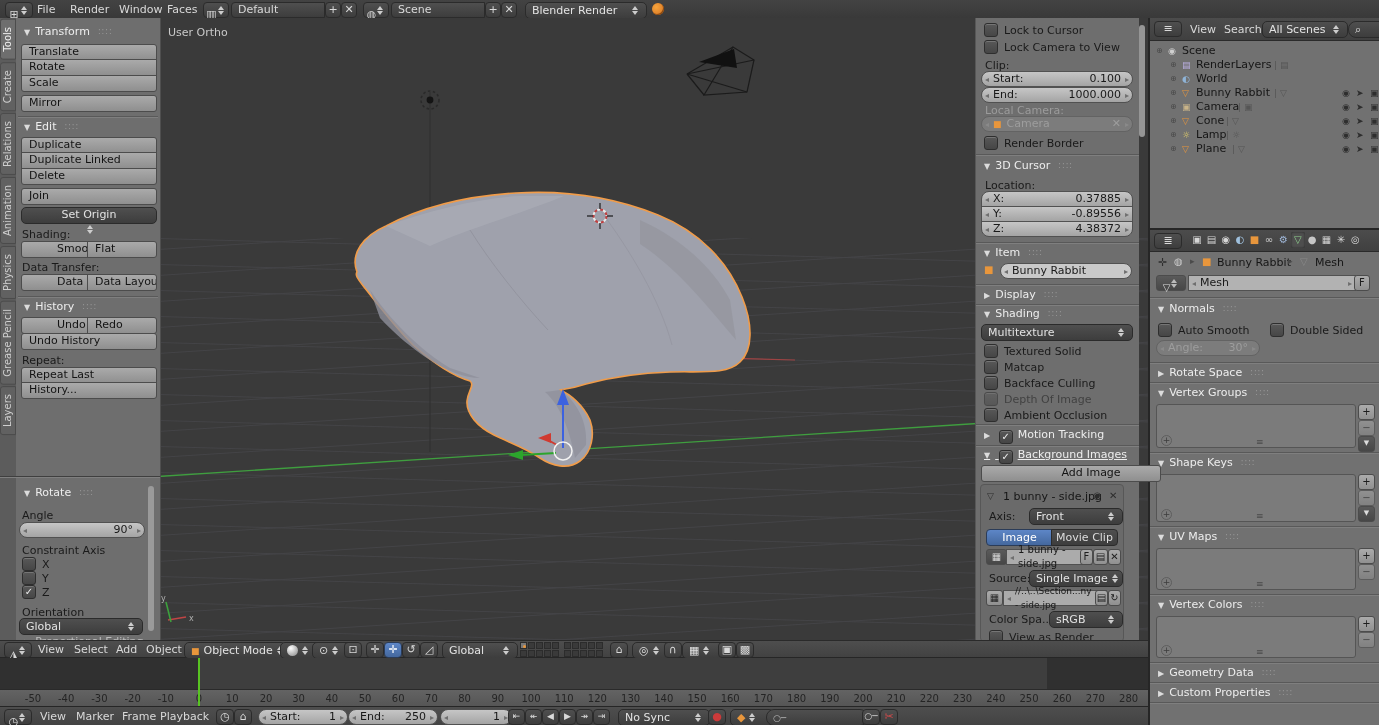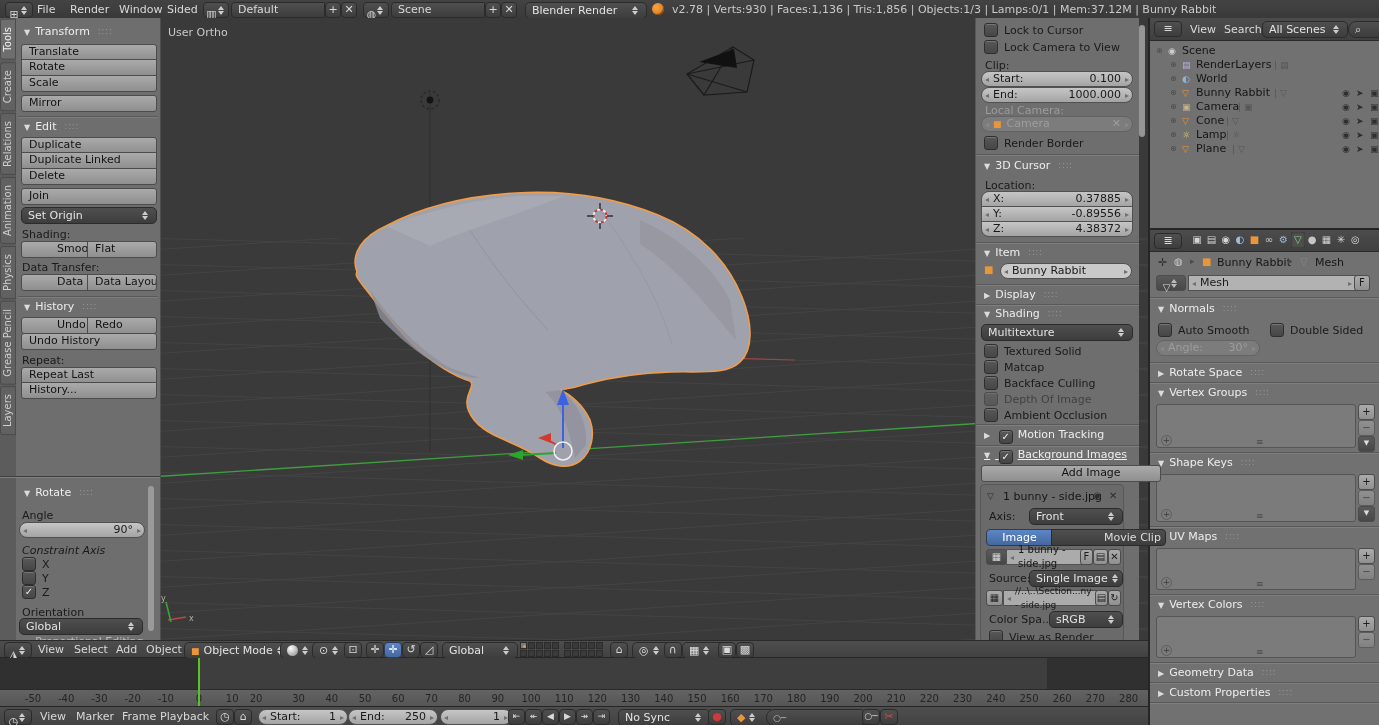--- a/index.html
+++ b/index.html
@@ -70,39 +70,38 @@
 </style>
 </head>
 <body>
 <div id="root">
 
 <div class="abs" style="left:0;top:0;width:1379px;height:18px;background:linear-gradient(#434343,#393939);border-bottom:1px solid #242424;">
   <div class="hdrbtn" style="left:5px;top:2px;width:26px;">⊞<span class="ud" style="margin-left:2px;"><i class="u"></i><i class="d"></i></span></div>
   <span class="menu" style="left:37px;top:3px;">File</span>
   <span class="menu" style="left:70px;top:3px;">Render</span>
   <span class="menu" style="left:119px;top:3px;">Window</span>
-  <span class="menu" style="left:167px;top:3px;">Sided</span>
+  <span class="menu" style="left:167px;top:3px;">Faces</span>
   <div class="hdrbtn" style="left:203px;top:2px;width:24px;">▥<span class="ud" style="margin-left:1px;"><i class="u"></i><i class="d"></i></span></div>
   <div class="hdrbtn" style="left:231px;top:2px;width:80px;text-align:left;padding:0 6px;border-radius:4px 0 0 4px;">Default</div>
   <div class="hdrbtn" style="left:325px;top:2px;width:14px;">+</div>
   <div class="hdrbtn" style="left:341px;top:2px;width:14px;">✕</div>
   <div class="hdrbtn" style="left:363px;top:2px;width:24px;">◍<span class="ud" style="margin-left:1px;"><i class="u"></i><i class="d"></i></span></div>
   <div class="hdrbtn" style="left:391px;top:2px;width:80px;text-align:left;padding:0 6px;border-radius:4px 0 0 4px;">Scene</div>
   <div class="hdrbtn" style="left:485px;top:2px;width:14px;">+</div>
   <div class="hdrbtn" style="left:501px;top:2px;width:14px;">✕</div>
   <div class="dd" style="left:525px;top:2px;width:108px;">
     <span>Blender Render</span>
     <span class="gap"></span>
         <span class="ud">
           <i class="u"></i>
           <i class="d"></i>
         </span>
   </div>
   <span class="abs" style="left:652px;top:3px;width:12px;height:12px;border-radius:50%;background:radial-gradient(circle at 35% 35%,#f7a43c,#d07022);box-shadow:inset -1px -1px 0 #8a4a12;"></span>
-  <span class="menu" style="left:672px;top:3px;color:#c9c9c9;">v2.78 | Verts:930 | Faces:1,136 | Tris:1,856 | Objects:1/3 | Lamps:0/1 | Mem:37.12M | Bunny Rabbit</span>
 </div>
 
 <div class="abs" style="left:0;top:18px;width:1148px;height:622px;background:#3a3a3a;overflow:hidden;z-index:1;">
   <svg width="1148" height="622" style="position:absolute;left:0;top:0;">
     <defs>
           <clipPath id="gclip">
             <rect x="150" y="238" width="1000" height="404"></rect>
           </clipPath>
         </defs>
     <g transform="translate(0,-18)">
@@ -234,21 +233,21 @@
   <div class="lb stackT" style="left:21px;top:26px;width:120px;">Translate</div>
   <div class="lb stackM" style="left:21px;top:42px;width:120px;">Rotate</div>
   <div class="lb stackB" style="left:21px;top:58px;width:120px;">Scale</div>
   <div class="lb" style="left:21px;top:77px;width:120px;">Mirror</div>
   <div class="sep" style="top:98px;left:18px;right:2px;"></div>
   <div class="ph dots" style="left:24px;top:102px;">Edit</div>
   <div class="lb stackT" style="left:21px;top:119px;width:120px;">Duplicate</div>
   <div class="lb stackM" style="left:21px;top:135px;width:120px;">Duplicate Linked</div>
   <div class="lb stackB" style="left:21px;top:151px;width:120px;">Delete</div>
   <div class="lb" style="left:21px;top:170px;width:120px;">Join</div>
-  <div class="dd" style="left:21px;top:189px;width:122px;">
+  <div class="dd" style="left:21px;top:189px;width:122px;flex-direction:column;">
     <span>Set Origin</span>
     <span class="gap"></span>
         <span class="ud">
           <i class="u"></i>
           <i class="d"></i>
         </span>
   </div>
   <div class="lab" style="left:22px;top:210px;">Shading:</div>
   <div class="lb grpL" style="left:21px;top:223px;width:52px;">Smooth</div>
   <div class="lb grpR" style="left:87px;top:223px;width:54px;">Flat</div>
@@ -263,21 +262,21 @@
   <div class="lab" style="left:22px;top:336px;">Repeat:</div>
   <div class="lb stackT" style="left:21px;top:349px;width:120px;">Repeat Last</div>
   <div class="lb stackB" style="left:21px;top:365px;width:120px;">History...</div>
   <div class="sep" style="top:458px;left:0;right:0;border-top-color:#3f3f3f;"></div>
   <div class="ph dots" style="left:24px;top:468px;">Rotate</div>
   <div class="lab" style="left:22px;top:491px;">Angle</div>
   <div class="nf" style="left:19px;top:504px;width:102px;">
     <span></span>
         <span>90°</span>
   </div>
-  <div class="lab" style="left:22px;top:526px;font-style:italic;">Constraint Axis</div>
+  <div class="lab" style="left:22px;top:526px;">Constraint Axis</div>
   <div class="cbrow" style="left:22px;top:539px;">
         <span class="cb"></span>
         <span>X</span>
       </div>
   <div class="cbrow" style="left:22px;top:553px;">
         <span class="cb"></span>
         <span>Y</span>
       </div>
   <div class="cbrow" style="left:22px;top:567px;">
         <span class="cb on"></span>
@@ -396,21 +395,21 @@
     <span class="lab" style="left:8px;top:25px;">Axis:</span>
     <div class="dd" style="left:48px;top:23px;width:80px;">
       <span>Front</span>
           <span class="gap"></span>
           <span class="ud">
             <i class="u"></i>
             <i class="d"></i>
           </span>
     </div>
     <div class="abs" style="left:5px;top:44px;width:65px;height:15px;background:linear-gradient(#5d86c7,#44689e);border:1px solid #2b3c58;border-radius:4px 0 0 4px;color:#fff;text-align:center;line-height:15px;">Image</div>
-    <div class="abs" style="left:70px;top:44px;width:65px;height:15px;background:linear-gradient(#4f4f4f,#3d3d3d);border:1px solid #2b2b2b;border-radius:0 4px 4px 0;color:#ddd;text-align:center;line-height:15px;padding-left:48px;">Movie Clip</div>
+    <div class="abs" style="left:70px;top:44px;width:65px;height:15px;background:linear-gradient(#4f4f4f,#3d3d3d);border:1px solid #2b2b2b;border-radius:0 4px 4px 0;color:#ddd;text-align:center;line-height:15px;">Movie Clip</div>
     <div class="mb dark" style="left:5px;top:64px;width:19px;">▦</div>
     <div class="nf" style="left:25px;top:64px;width:62px;justify-content:flex-start;border-radius:0;background:#ababab;">
       <span style="font-size:10px;">1 bunny - side.jpg</span>
     </div>
     <div class="mb" style="left:99px;top:64px;width:11px;">F</div>
     <div class="mb" style="left:112px;top:64px;width:13px;">▤</div>
     <div class="mb" style="left:127px;top:64px;width:11px;">✕</div>
     <span class="lab" style="left:8px;top:87px;">Source:</span>
     <div class="dd" style="left:48px;top:85px;width:80px;">
       <span>Single Image</span>
@@ -689,21 +688,21 @@
 <div class="abs" style="left:0;top:658px;width:1148px;height:67px;background:#303030;z-index:6;">
   <div class="abs" style="left:199px;top:0;width:848px;height:31px;background:#3e3e3e;"></div>
   <div class="abs" style="left:0;top:31px;width:1148px;height:17px;background:linear-gradient(#636363,#555);border-top:1px solid #2a2a2a;" id="ruler">
         <span class="tick" style="left: 18px;">-50</span>
         <span class="tick" style="left: 51.2px;">-40</span>
         <span class="tick" style="left: 84.4px;">-30</span>
         <span class="tick" style="left: 117.6px;">-20</span>
         <span class="tick" style="left: 150.8px;">-10</span>
         <span class="tick" style="left: 184px;">0</span>
         <span class="tick" style="left: 217.2px;">10</span>
-        <span class="tick" style="left: 241px;">20</span>
+        <span class="tick" style="left: 251px;">20</span>
         <span class="tick" style="left: 283.6px;">30</span>
         <span class="tick" style="left: 316.8px;">40</span>
         <span class="tick" style="left: 350px;">50</span>
         <span class="tick" style="left: 383.2px;">60</span>
         <span class="tick" style="left: 416.4px;">70</span>
         <span class="tick" style="left: 449.6px;">80</span>
         <span class="tick" style="left: 482.8px;">90</span>
         <span class="tick" style="left: 516px;">100</span>
         <span class="tick" style="left: 549.2px;">110</span>
         <span class="tick" style="left: 582.4px;">120</span>

